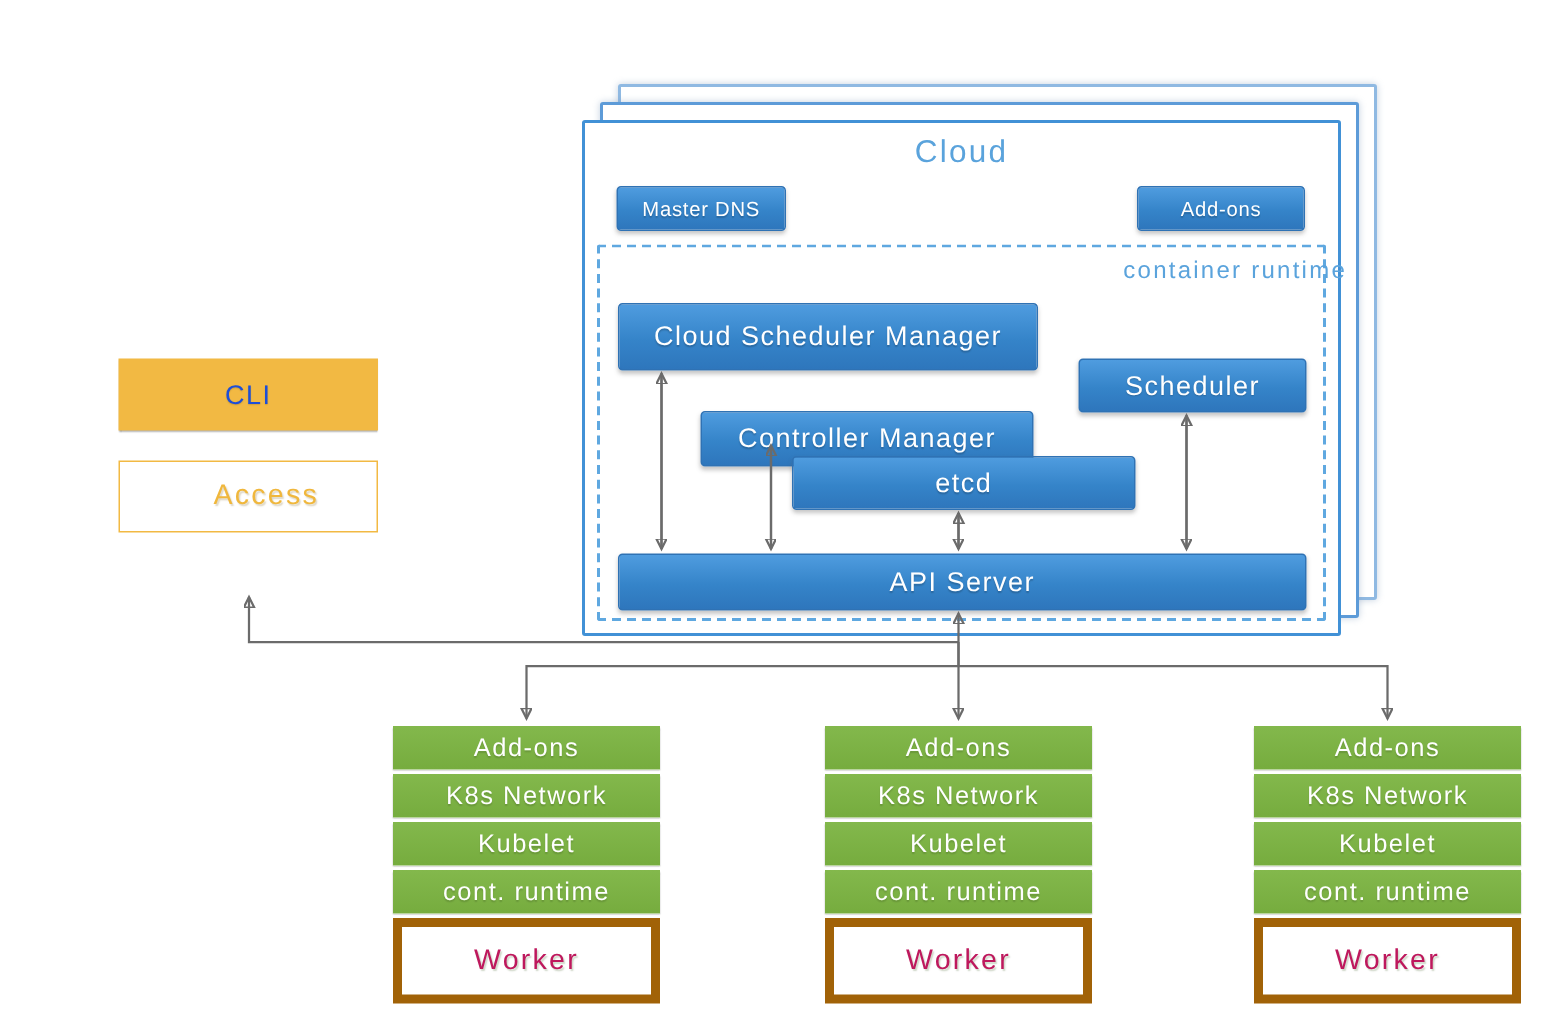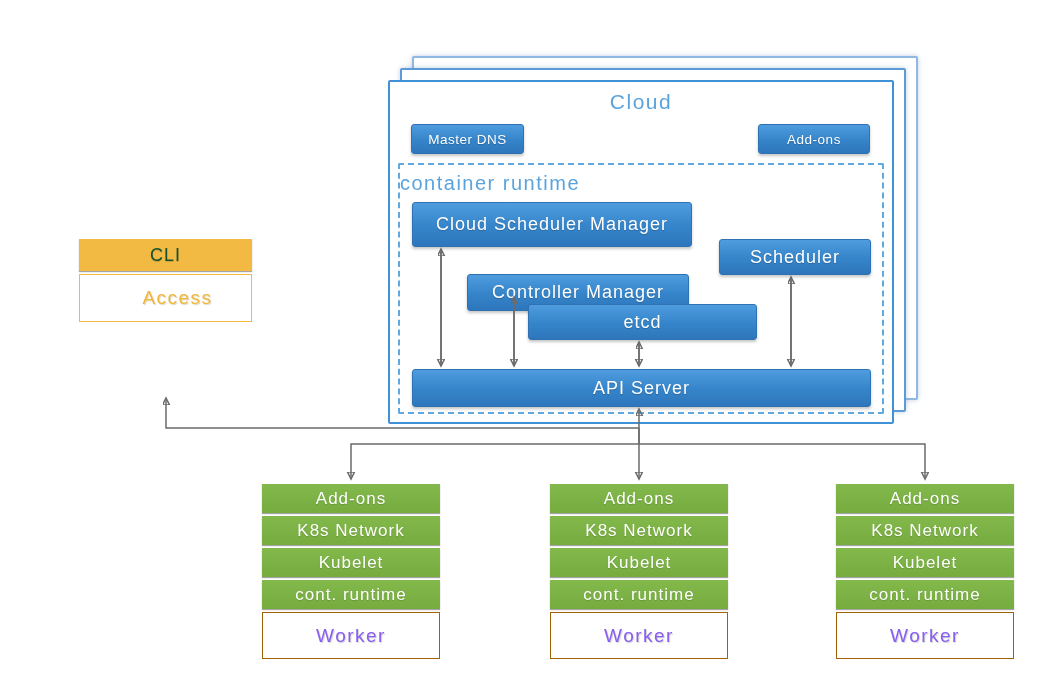--- a/index.html
+++ b/index.html
@@ -18,45 +18,45 @@
   }
   .comp{font-size:18px;}
   .btn{font-size:13.5px;letter-spacing:.5px;}
   
   .master-layer{position:absolute;background:#ffffff;border:2px solid #6ba6dd;border-radius:2px;box-shadow:0 0 5px rgba(120,150,185,.45);}
   .layer-back{left:412px;top:56px;width:502px;height:340px;border-color:#8fb9e2;}
   .layer-mid{left:400px;top:68px;width:502px;height:340px;border-color:#5d9bd8;}
   .master-box{position:absolute;left:388px;top:80px;width:502px;height:340px;background:#ffffff;border:2px solid #4191d6;border-radius:2px;}
   .master-title{position:absolute;top:8px;left:0;width:100%;text-align:center;font-size:21px;color:#5aa3dc;letter-spacing:1.5px;}
   .runtime-box{position:absolute;left:8px;top:81px;width:482px;height:247px;border:2px dashed #5fa8e0;border-radius:2px;}
-  .runtime-title{position:absolute;top:7px;left:0;width:100%;text-align:left;font-size:20px;color:#5aa3dc;letter-spacing:1.5px;}
+  .runtime-title{position:absolute;top:7px;left:16px;width:100%;text-align:right;font-size:16px;color:#5aa3dc;letter-spacing:1.5px;}
   
   .access-stack{position:absolute;left:79px;top:239px;width:173px;}
   .orange-row{
-    height:32px;margin-bottom:3px;display:flex;align-items:center;justify-content:center;
-    background:#f2b943;color:#14532d;font-size:18px;letter-spacing:1px;
+    height:48px;margin-bottom:20px;display:flex;align-items:center;justify-content:center;
+    background:#f2b943;color:#1d4ed8;font-size:18px;letter-spacing:1px;
     box-shadow:0 1px 1px rgba(0,0,0,.35);text-shadow:0 1px 1px rgba(0,0,0,.15);
   }
   .access-base{
     height:46px;display:flex;align-items:center;justify-content:center;
     background:#ffffff;border:1px solid #f2b943;color:#f0b73c;font-size:19px;letter-spacing:1.5px;
     text-shadow:1px 1px 1px rgba(120,90,20,.25);
     padding-left:24px;
   }
   
   .worker-stack{position:absolute;top:484px;width:178px;}
   .green-row{
     height:29px;margin-bottom:3px;display:flex;align-items:center;justify-content:center;
     background:linear-gradient(180deg,#83b84c 0%,#76ac3e 100%);
     color:#ffffff;font-size:17px;letter-spacing:1px;
     box-shadow:0 1px 1px rgba(0,0,0,.35);text-shadow:0 1px 1px rgba(0,0,0,.15);
   }
   .worker-base{
     height:45px;display:flex;align-items:center;justify-content:center;
-    background:#ffffff;border:1px solid #a16207;color:#8b5cf6;font-size:19px;letter-spacing:1.5px;
+    background:#ffffff;border:6px solid #a16207;color:#be185d;font-size:19px;letter-spacing:1.5px;
     text-shadow:1px 1px 1px rgba(60,90,30,.25);
   }
   
   .overlay{position:absolute;left:0;top:0;width:1040px;height:690px;pointer-events:none;}
   .overlay path{stroke:#6b6b6b;stroke-width:1.5;fill:none;}
 </style>
 </head>
 <body>
 
 <div class="canvas">

